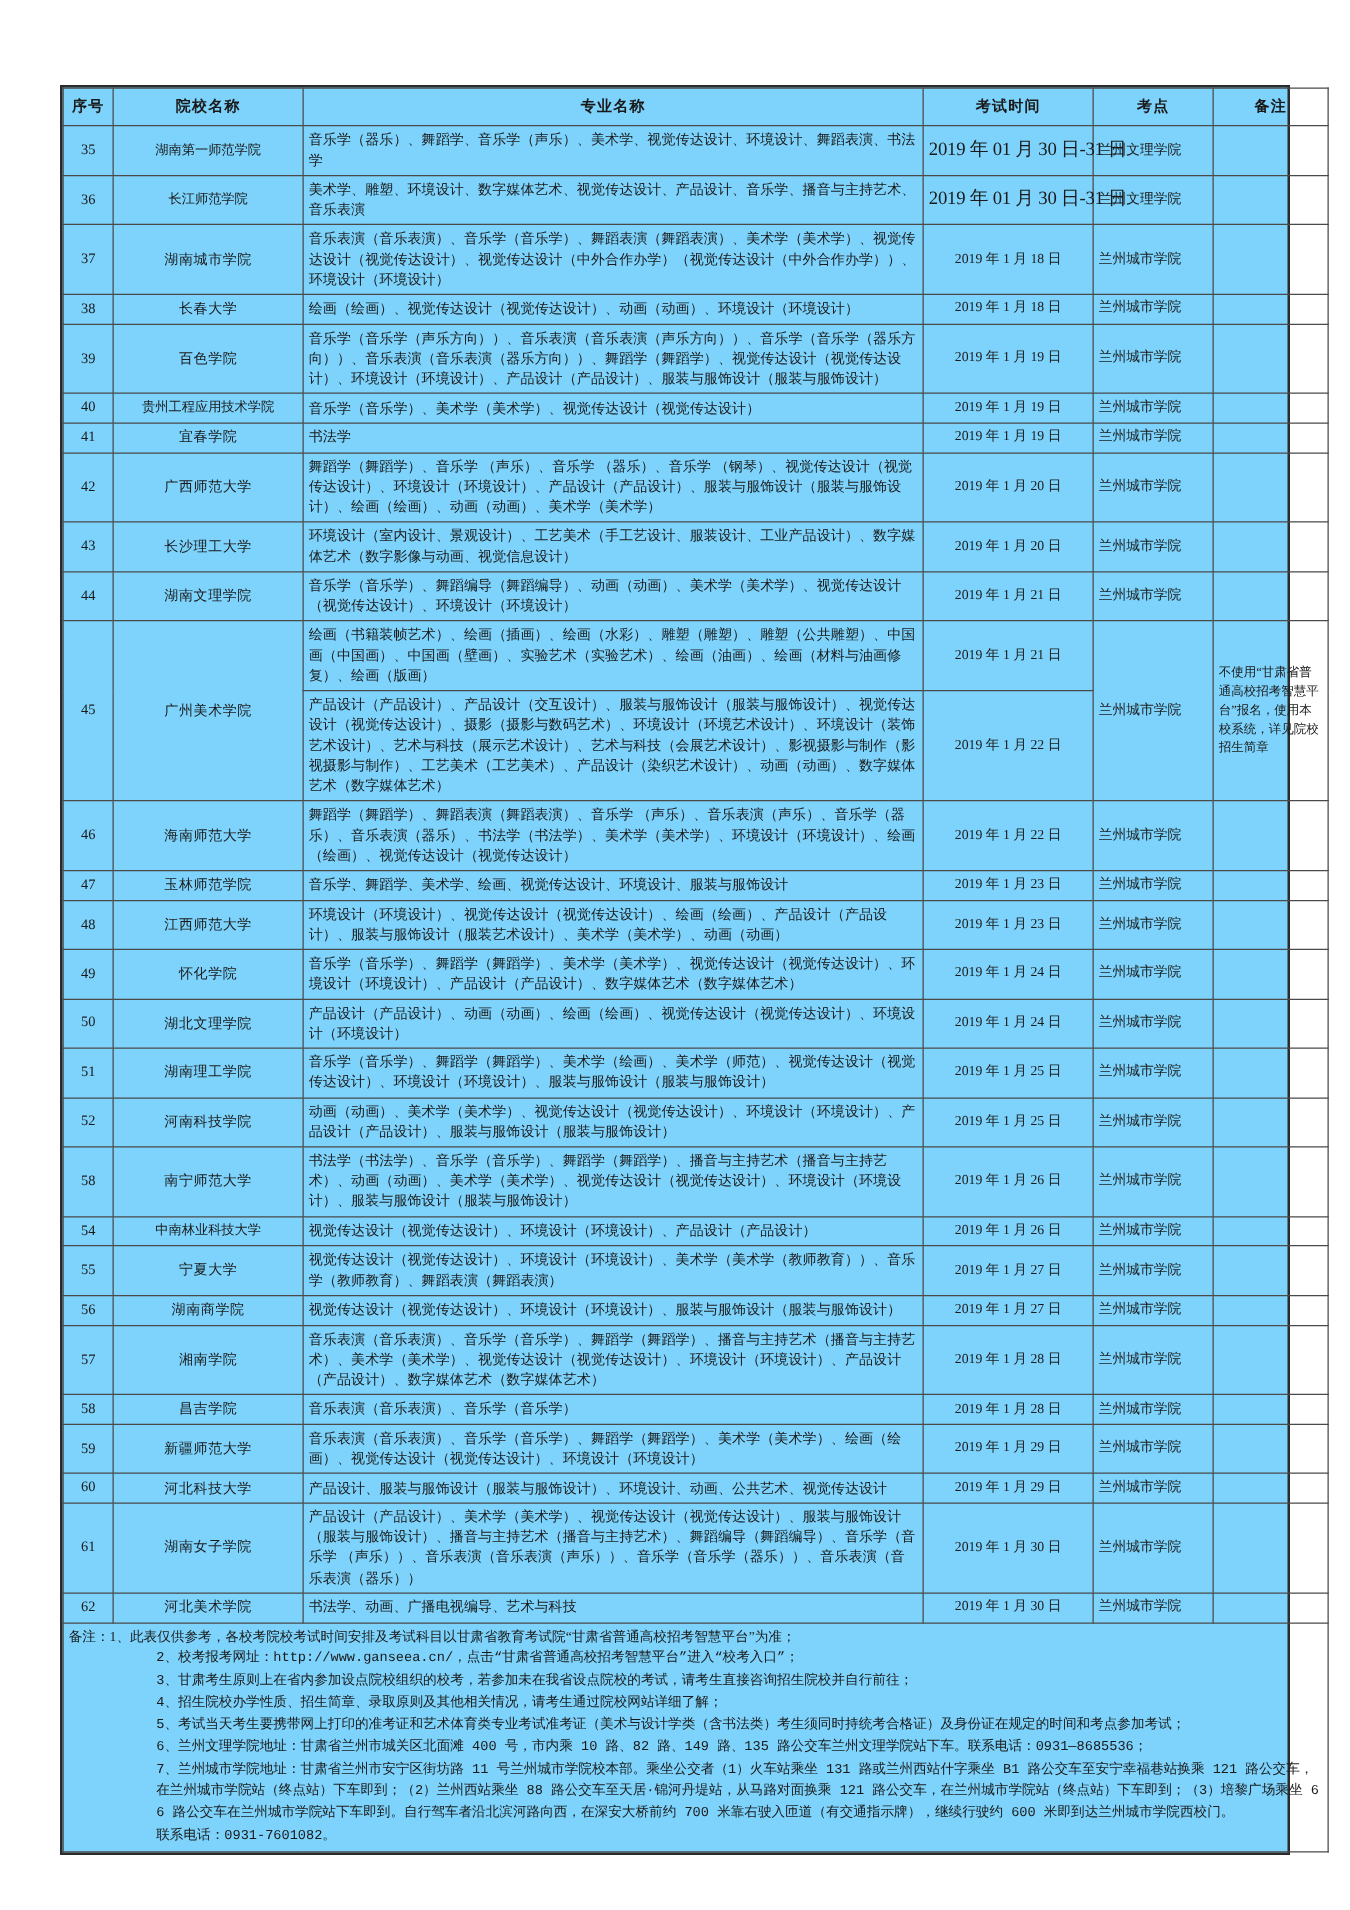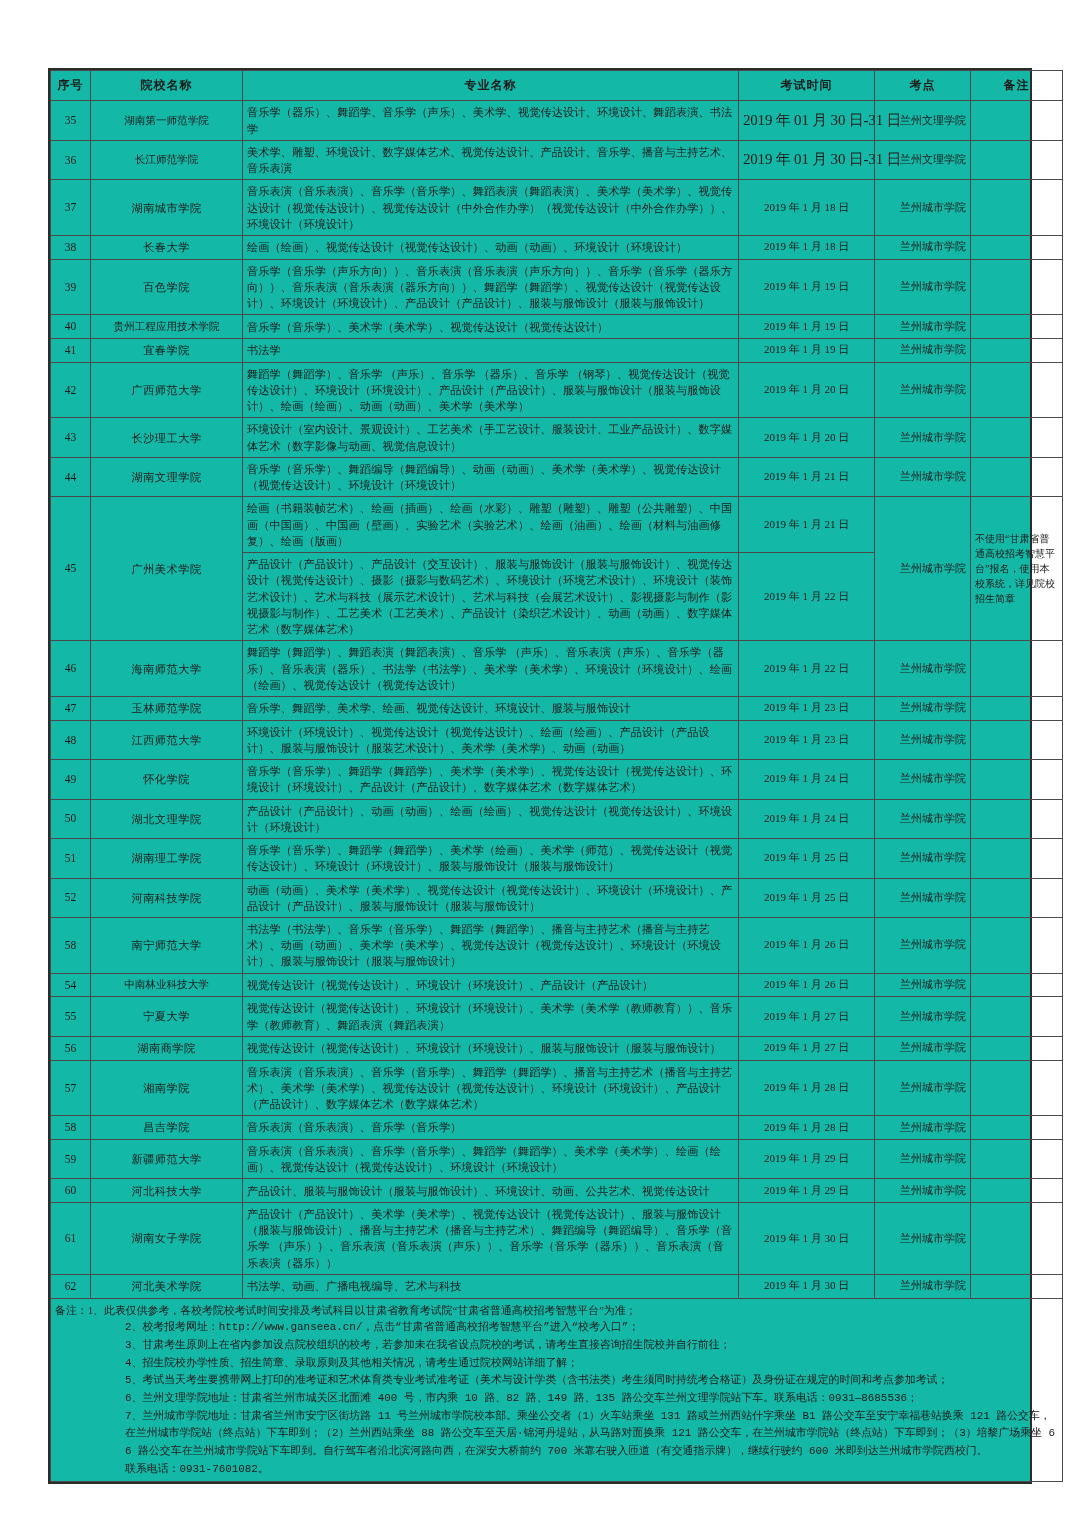--- a/index.html
+++ b/index.html
@@ -23,21 +23,21 @@
     height: 1528px;
     background: #fff;
   }
   .sheet {
     position: absolute;
     left: 48px;
     top: 68px;
     width: 984px;
     border: 2px solid #2b2b2b;
     box-sizing: border-box;
-    background: #14b8a6;
+    background: #7dd3fc;
   }
   table.schedule {
     border-collapse: collapse;
     width: 100%;
     table-layout: fixed;
     font-size: 11.2px;
     line-height: 1.45;
   }
   table.schedule td, table.schedule th {
     border: 1px solid #4a4a4a;
@@ -59,21 +59,21 @@
   col.c-time   { width: 136px; }
   col.c-site   { width: 96px; }
   col.c-note   { width: 92px; }
 
   td.idx   { text-align: center; font-size: 11.5px; }
   td.school{ text-align: center; letter-spacing: 0.5px; }
   td.school.tight { letter-spacing: 0; font-size: 10.6px; }
   td.major { text-align: left; letter-spacing: 0.1px; }
   td.time  { text-align: center; white-space: nowrap; font-size: 11px; }
   td.time.wide { letter-spacing: -0.2px; font-size: 15px; }
-  td.site  { text-align: right; font-size: 11px; }
+  td.site  { text-align: left; font-size: 11px; }
   td.note  { text-align: left; font-size: 10px; line-height: 1.5; }
 
   .notes-cell {
     padding: 6px 8px 10px 8px;
     font-size: 10.9px;
     line-height: 1.62;
     text-align: left;
   }
   .note-line {
     display: block;

